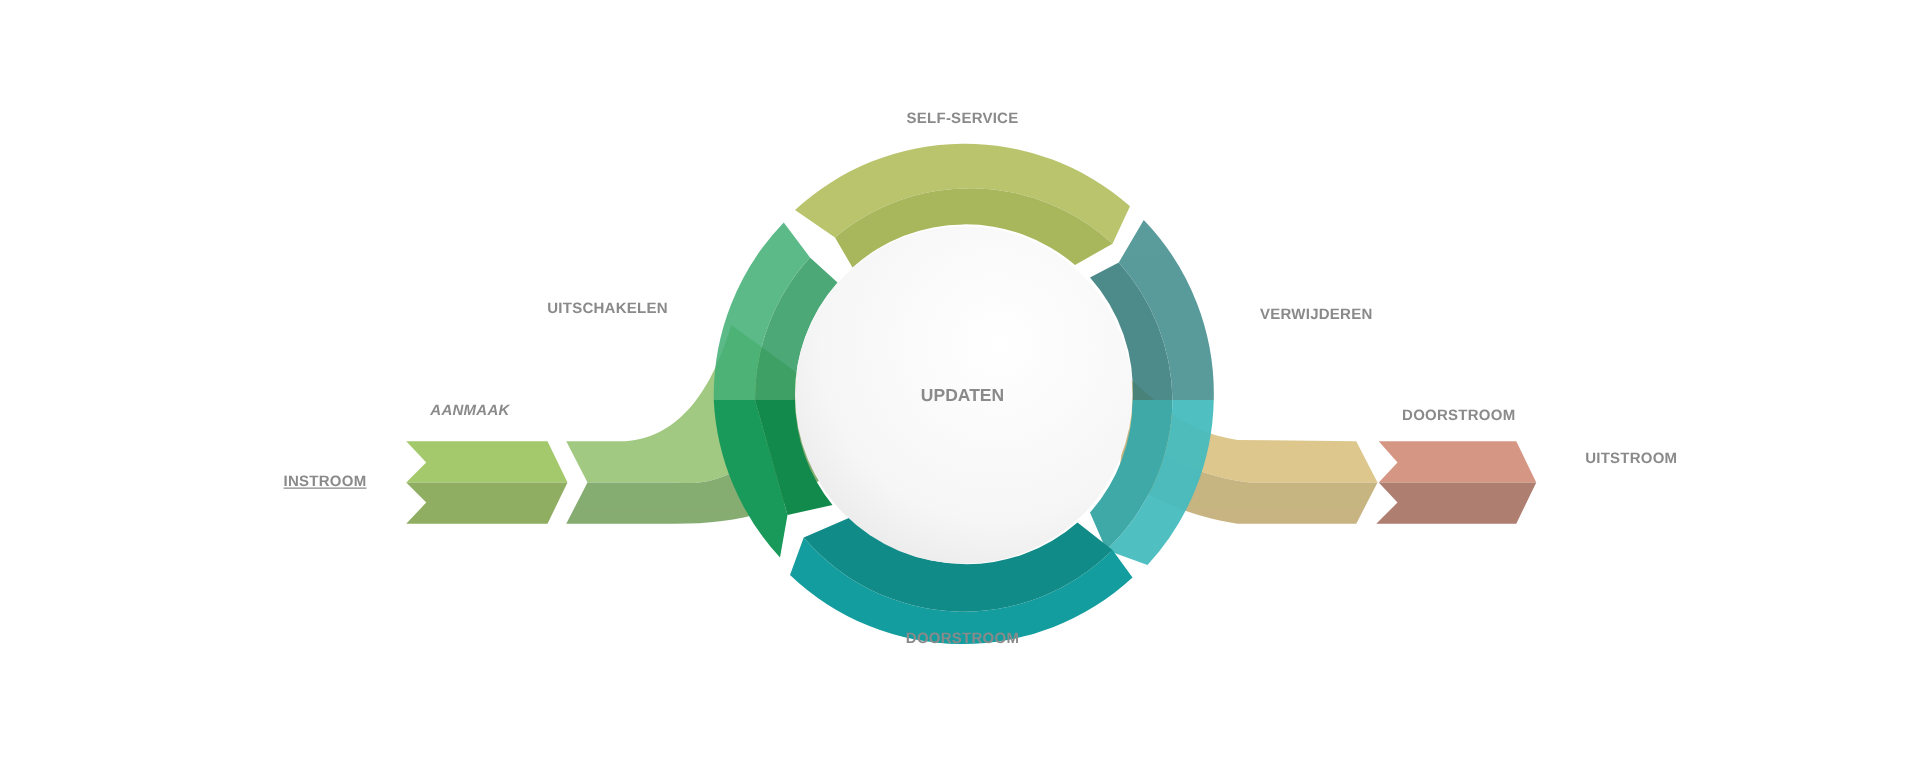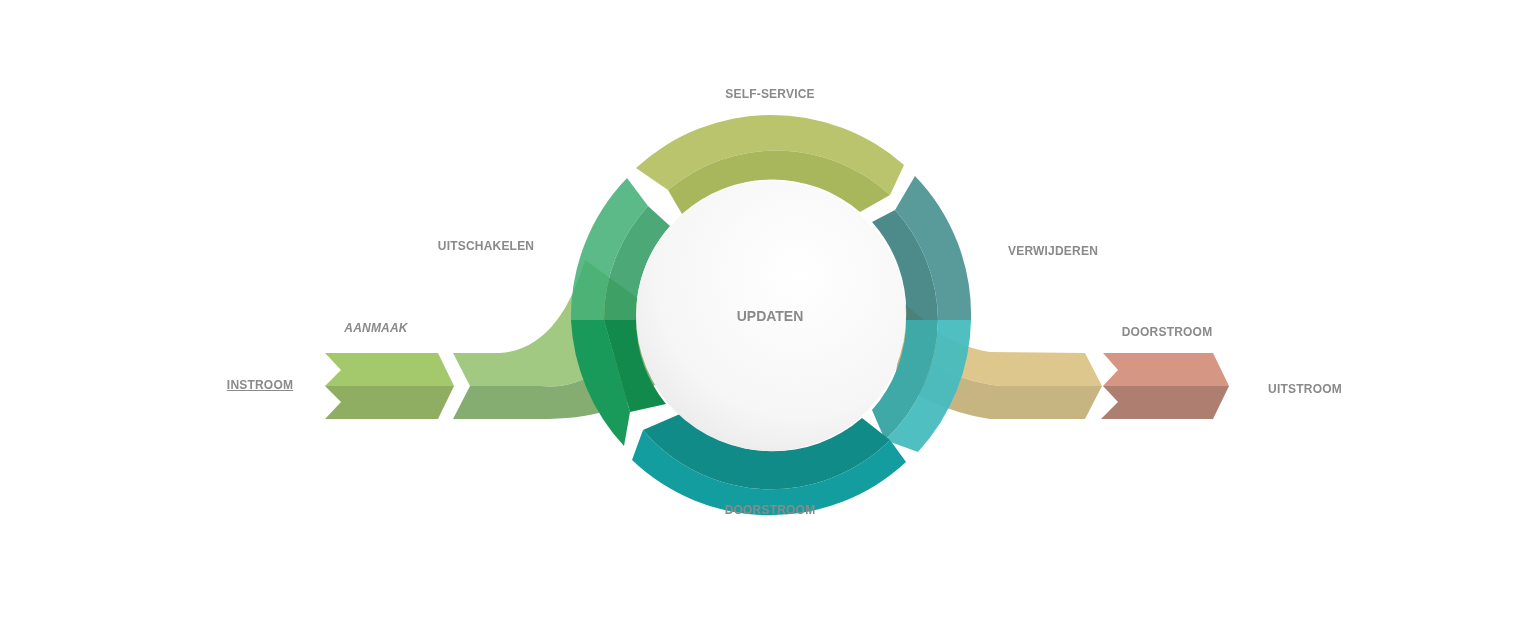--- a/index.html
+++ b/index.html
@@ -76,13 +76,13 @@
 
 <div class="center-label" style="left:770px; top:316px;">UPDATEN</div>
 
 <div class="label" style="left:260px; top:385px;text-decoration:underline;">INSTROOM</div>
 <div class="label" style="left:376px; top:328px;font-style:italic;">AANMAAK</div>
 <div class="label" style="left:486px; top:246px;">UITSCHAKELEN</div>
 <div class="label" style="left:770px; top:94px;">SELF-SERVICE</div>
 <div class="label" style="left:1053px; top:251px;">VERWIJDEREN</div>
 <div class="label" style="left:770px; top:510px;">DOORSTROOM</div>
 <div class="label" style="left:1167px; top:332px;">DOORSTROOM</div>
-<div class="label" style="left:1305px; top:389px;">UITSTROOM</div>
+<div class="label" style="left:1305px; top:366px;">UITSTROOM</div>
 
 </body></html>

